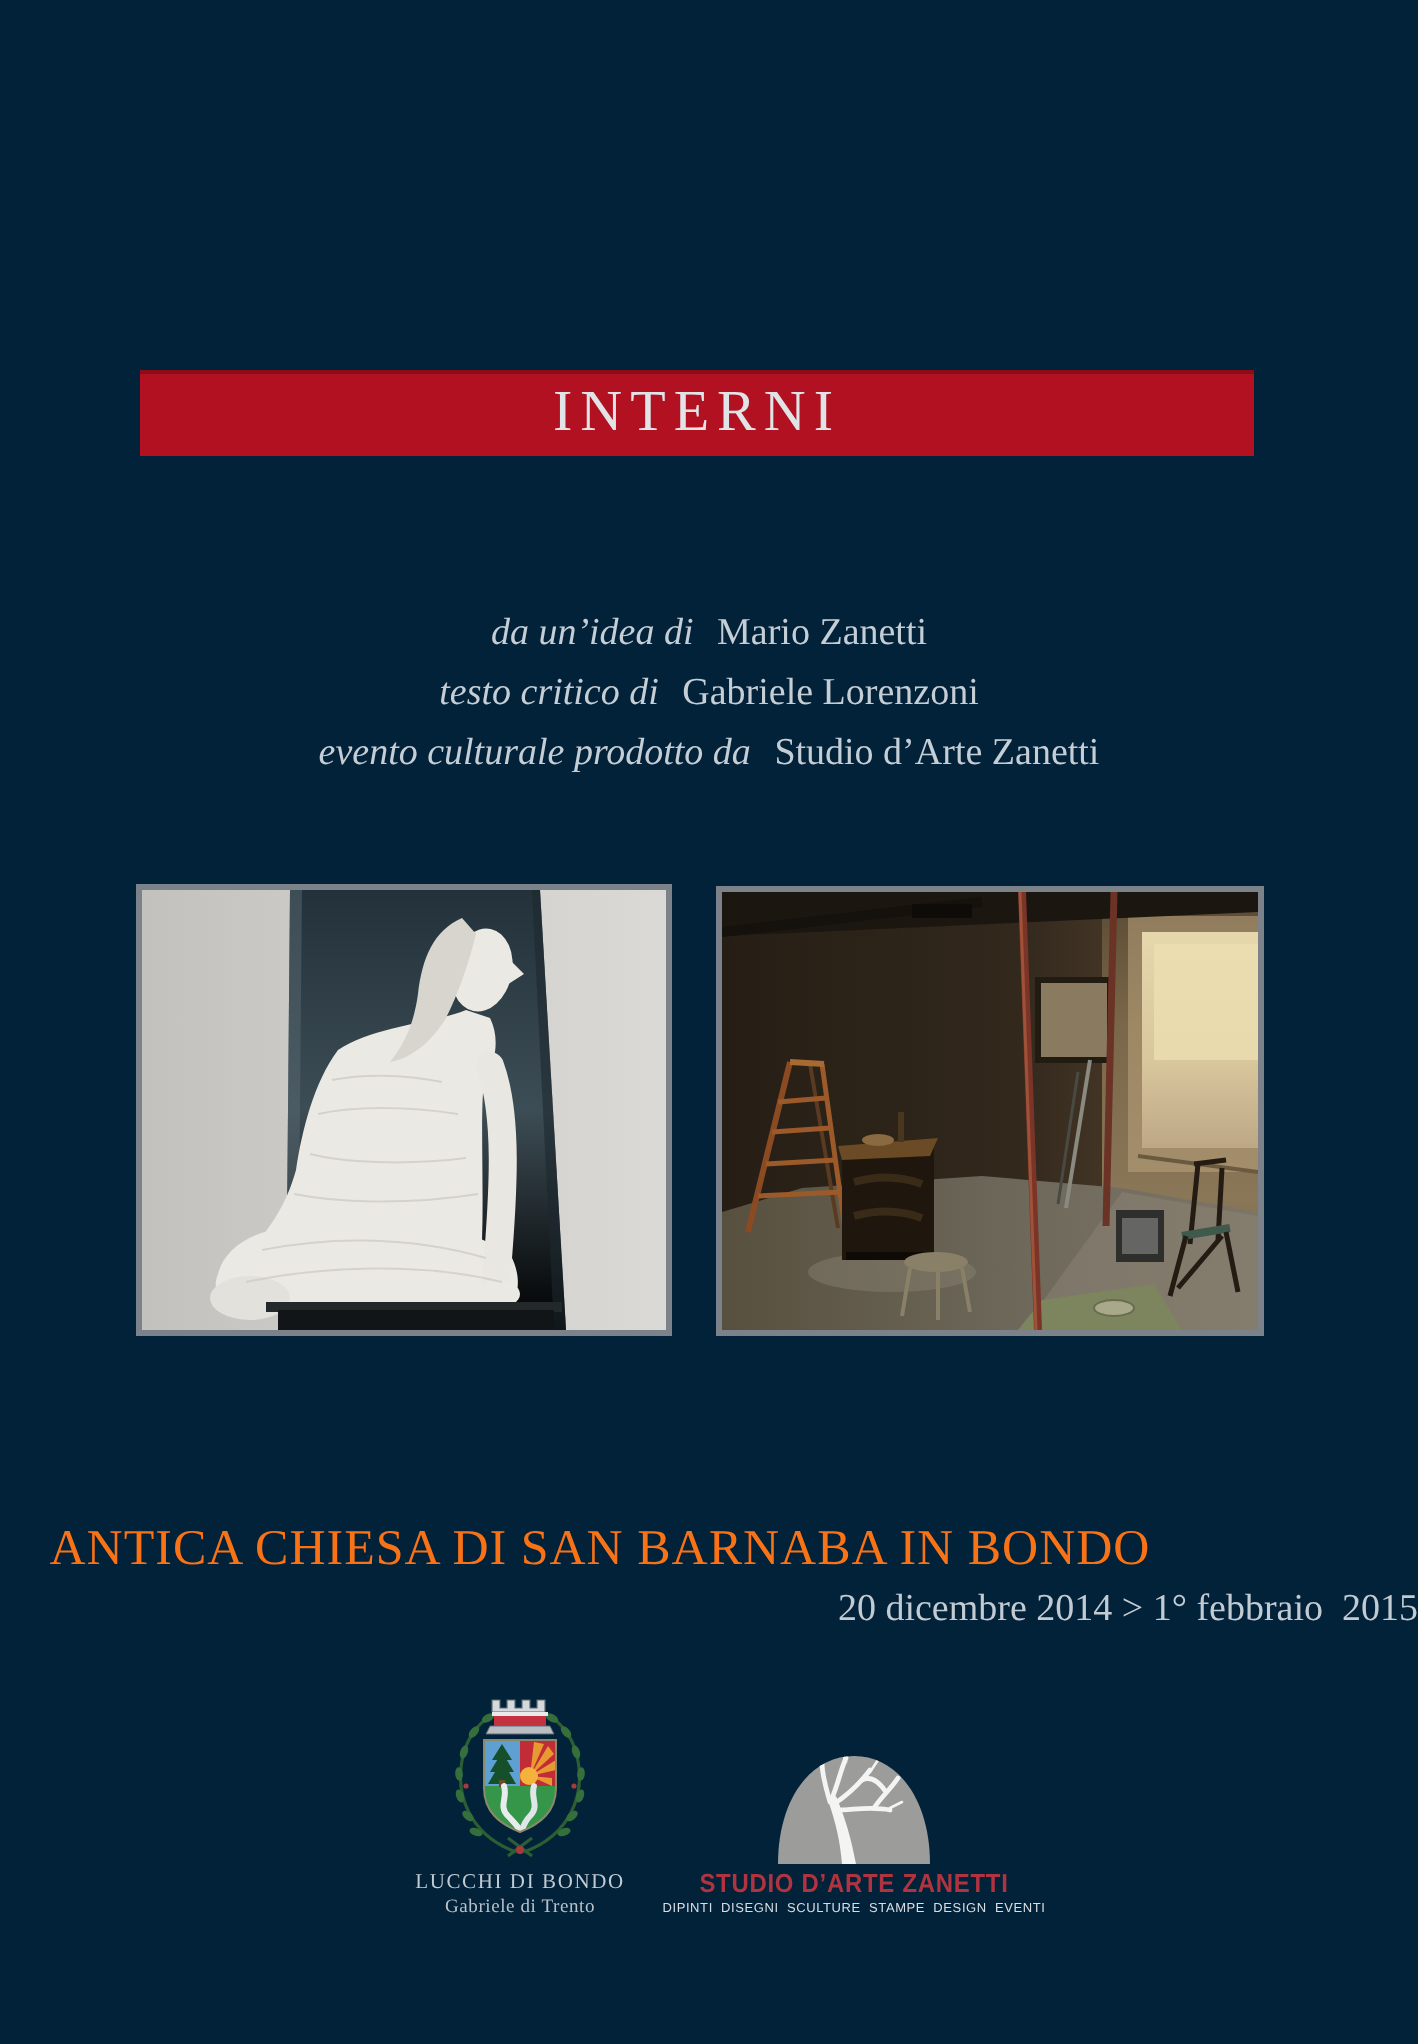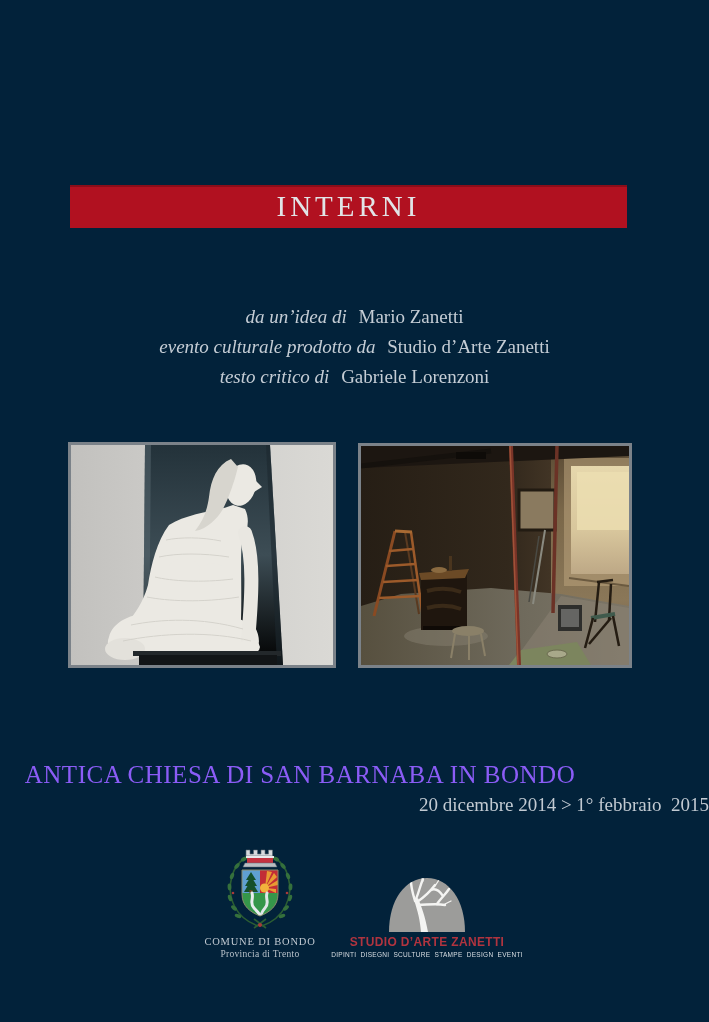--- a/index.html
+++ b/index.html
@@ -60,21 +60,21 @@
   }
   .photo svg { display: block; width: 100%; height: 100%; }
   .photo-left  { left: 68px;  top: 442px; width: 268px; height: 226px; }
   .photo-right { left: 358px; top: 443px; width: 274px; height: 225px; }
   
   .venue {
     position: absolute;
     left: 0; top: 760px;
     width: 600px;
     text-align: center;
-    color: #8b5cf6;
+    color: #f97316;
     font-size: 25px;
     line-height: 30px;
     letter-spacing: 0.5px;
   }
   .dates {
     position: absolute;
     left: 0; top: 793px;
     width: 709px;
     text-align: right;
     color: #c2cad2;
@@ -124,26 +124,26 @@
     <span class="banner-title">INTERNI</span>
   </div>
 
 
   <div class="credits">
     <div class="credit-line">
       <span class="credit-role">da un’idea di</span>
       <span class="credit-name">Mario Zanetti</span>
     </div>
     <div class="credit-line">
+      <span class="credit-role">testo critico di</span>
+      <span class="credit-name">Gabriele Lorenzoni</span>
+    </div>
+    <div class="credit-line">
       <span class="credit-role">evento culturale prodotto da</span>
       <span class="credit-name">Studio d’Arte Zanetti</span>
-    </div>
-    <div class="credit-line">
-      <span class="credit-role">testo critico di</span>
-      <span class="credit-name">Gabriele Lorenzoni</span>
     </div>
   </div>
 
   <figure class="photo photo-left">
     <svg viewBox="0 0 262 220" preserveAspectRatio="none">
       <defs>
         <linearGradient id="bgG" x1="0" y1="0" x2="1" y2="0">
           <stop offset="0" stop-color="#c2c1be"></stop>
           <stop offset="0.35" stop-color="#cccbc8"></stop>
           <stop offset="1" stop-color="#dad9d5"></stop>
@@ -341,22 +341,22 @@
           <polygon points="47,42 58,43 58,47"></polygon>
         </g>
         <circle cx="46.5" cy="42" r="4.5" fill="#f2b23c"></circle>
         <g fill="none" stroke-linecap="round">
           <path d="M34,47 C36,53 31,57 36,62 C38,64 40,66 42,69" stroke="#e8ecee" stroke-width="3"></path>
           <path d="M49,47 C47,53 52,57 47,62 C45,64 44,66 43,69" stroke="#dfe5e8" stroke-width="3"></path>
         </g>
       </g>
       <path d="M24,24 H60 V48 C60,60 52,66 42,70 C32,66 24,60 24,48 Z" fill="none" stroke="#8a8a6a" stroke-width="1"></path>
     </svg>
-    <div class="comune-name">COMUNE DI BONDO</div>
-    <div class="comune-sub">Provincia di Trento</div>
+    <div class="comune-name">LUCCHI DI BONDO</div>
+    <div class="comune-sub">Gabriele di Trento</div>
   </div>
 
   <div class="logo logo-studio">
     <svg width="80" height="58" viewBox="0 0 80 58">
       <defs>
         <clipPath id="domeClip">
           <path d="M2,58 C2,26 18,4 40,4 C62,4 78,26 78,58 Z"></path>
         </clipPath>
       </defs>
       <path d="M2,58 C2,26 18,4 40,4 C62,4 78,26 78,58 Z" fill="#9c9c9a"></path>

